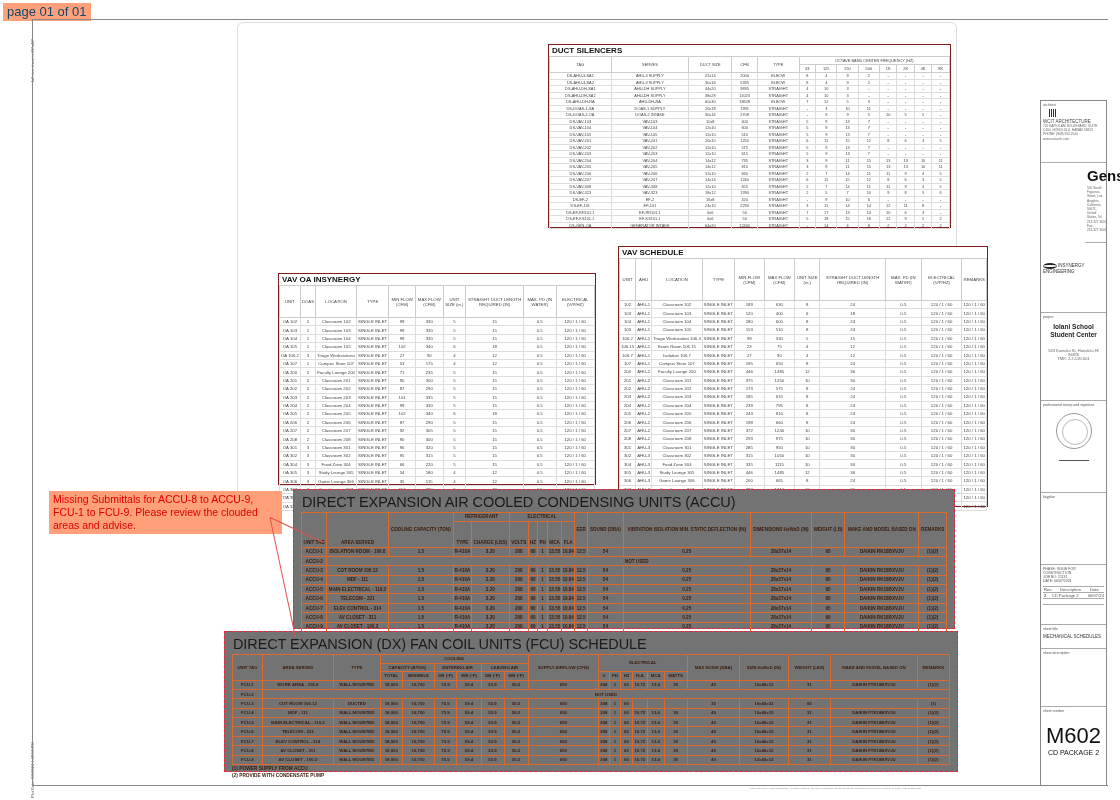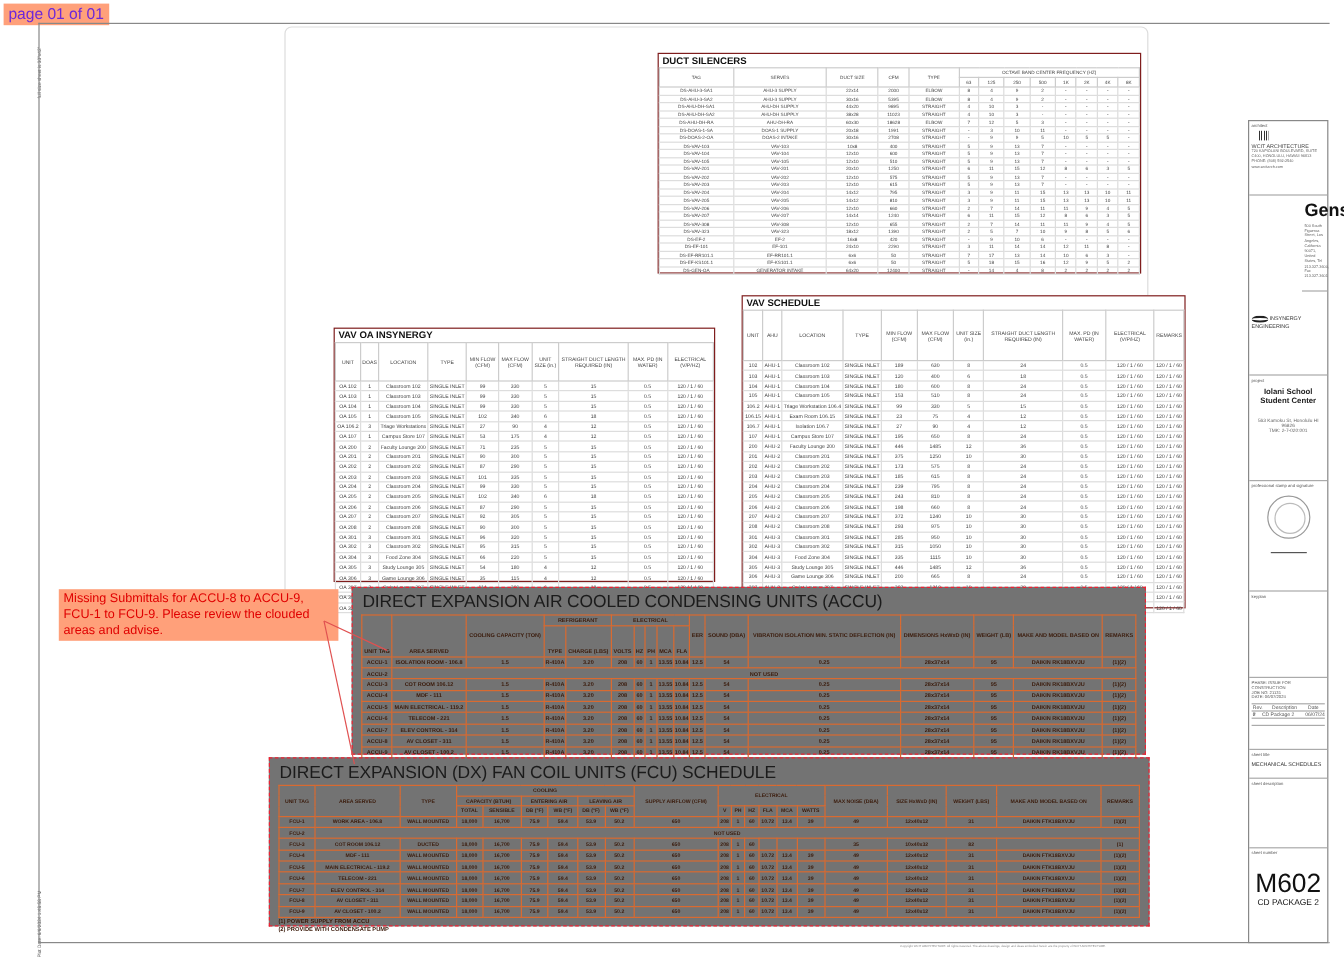--- a/index.html
+++ b/index.html
@@ -1,17 +1,17 @@
 <!DOCTYPE html>
 <html><head>
 <meta charset="utf-8">
 <style>
   * { box-sizing: border-box; margin: 0; padding: 0; }
   body { width: 1120px; height: 800px; background: #ffffff; position: relative; overflow: hidden; font-family: "Liberation Sans", sans-serif; color: #333; }
-  .page-label { position: absolute; left: 3px; top: 3px; background: #ffa07a; color: #6d28d9; font-size: 13px; padding: 1px 4px; line-height: 16px; }
+  .page-label { position: absolute; left: 3px; top: 3px; background: #ffa07a; color: #0c4a6e; font-size: 13px; padding: 1px 4px; line-height: 16px; }
   .side-text { position: absolute; font-size: 4px; color: #555; transform: rotate(-90deg); transform-origin: left top; white-space: nowrap; }
   .sheet-frame { position: absolute; left: 32px; top: 19px; width: 1076px; height: 767px; border: 1px solid #888; border-right: none; }
   .titleblock { position: absolute; left: 1040px; top: 100px; width: 67px; height: 686px; border: 1px solid #888; background: #fff; font-size: 3.5px; color: #555; }
   .tb-section { border-bottom: 1px solid #aaa; padding: 2px; position: relative; }
   .gensler { font-size: 15px; font-weight: bold; color: #111; margin: 2px 0; }
   .tb-small { font-size: 3.2px; line-height: 4.2px; color: #666; }
   .project-name { font-size: 6.5px; font-weight: bold; color: #222; text-align: center; line-height: 8px; }
   .sheet-num { font-size: 22px; color: #111; text-align: center; margin-top: 10px; }
   .cd-pack { font-size: 7px; color: #111; text-align: center; }
   .stamp { width: 36px; height: 36px; border-radius: 50%; border: 1px solid #999; margin: 6px auto; position: relative; }

